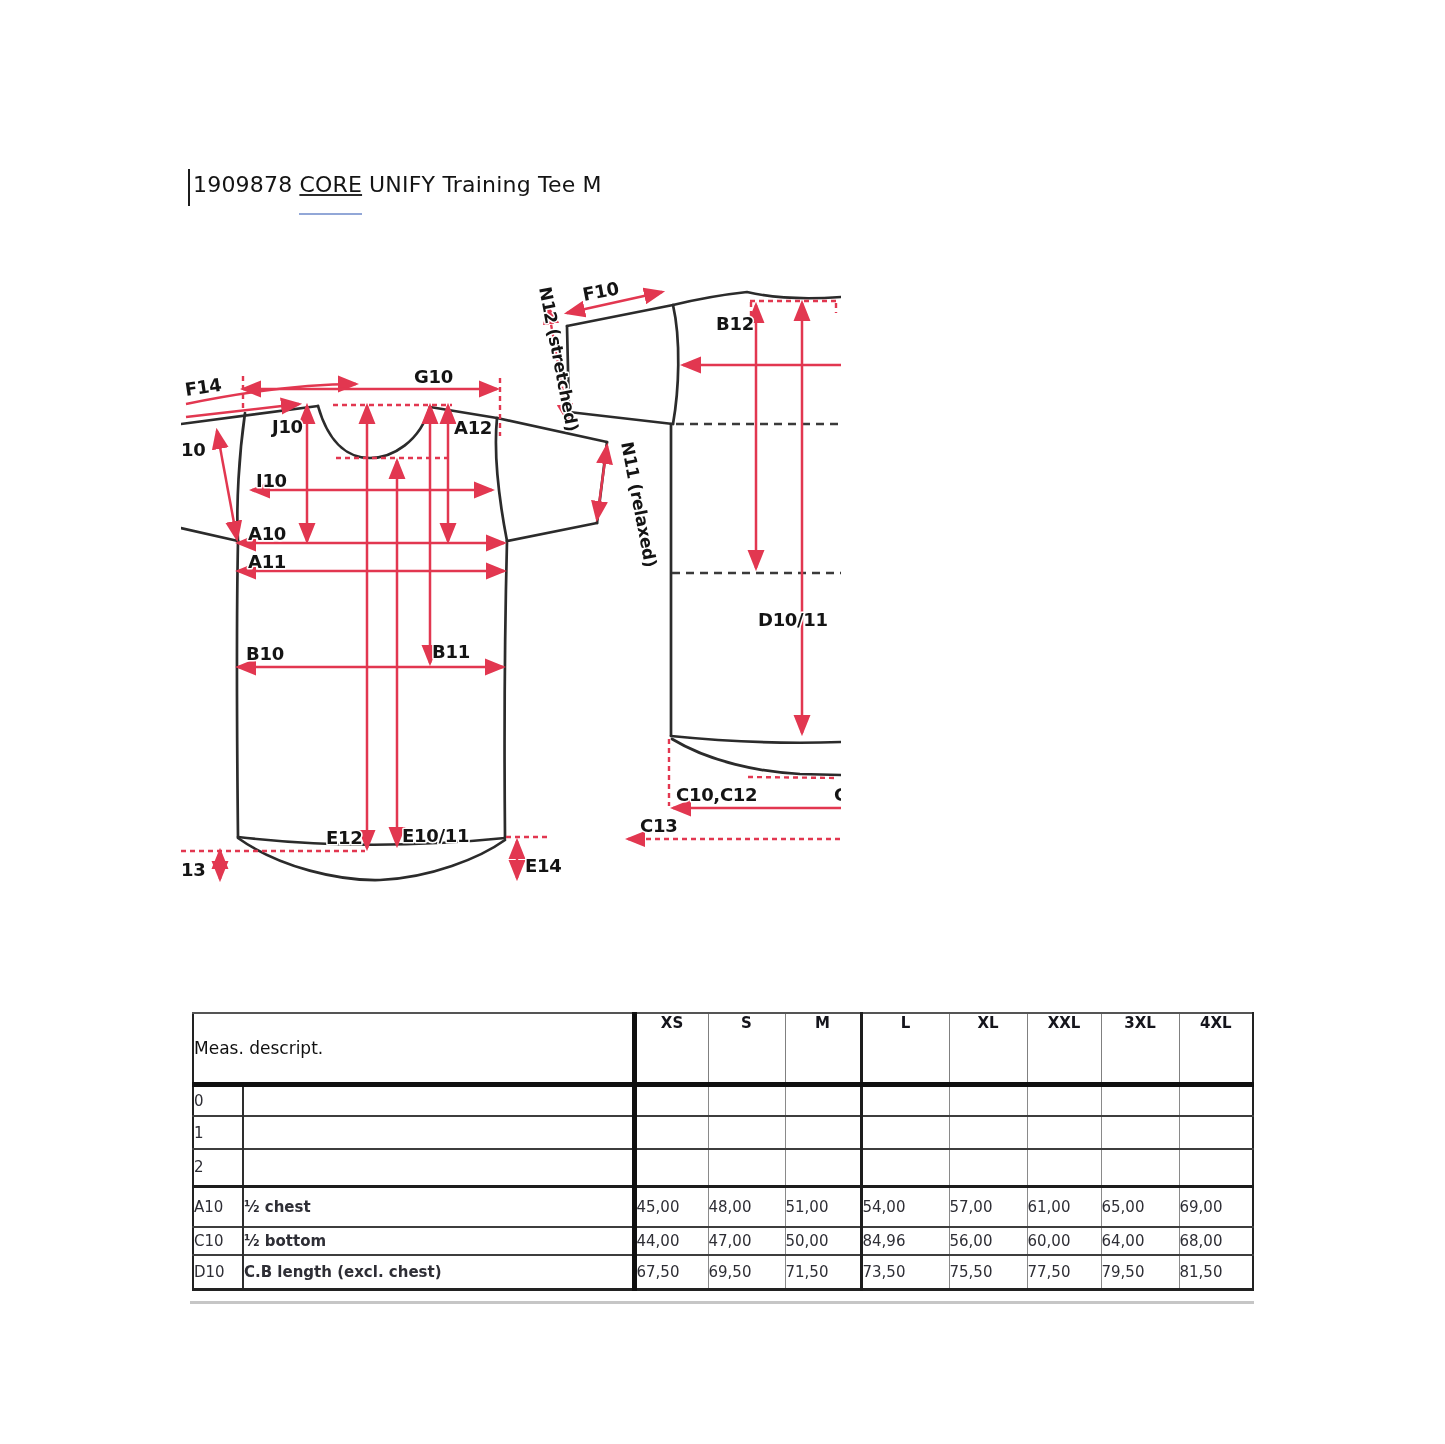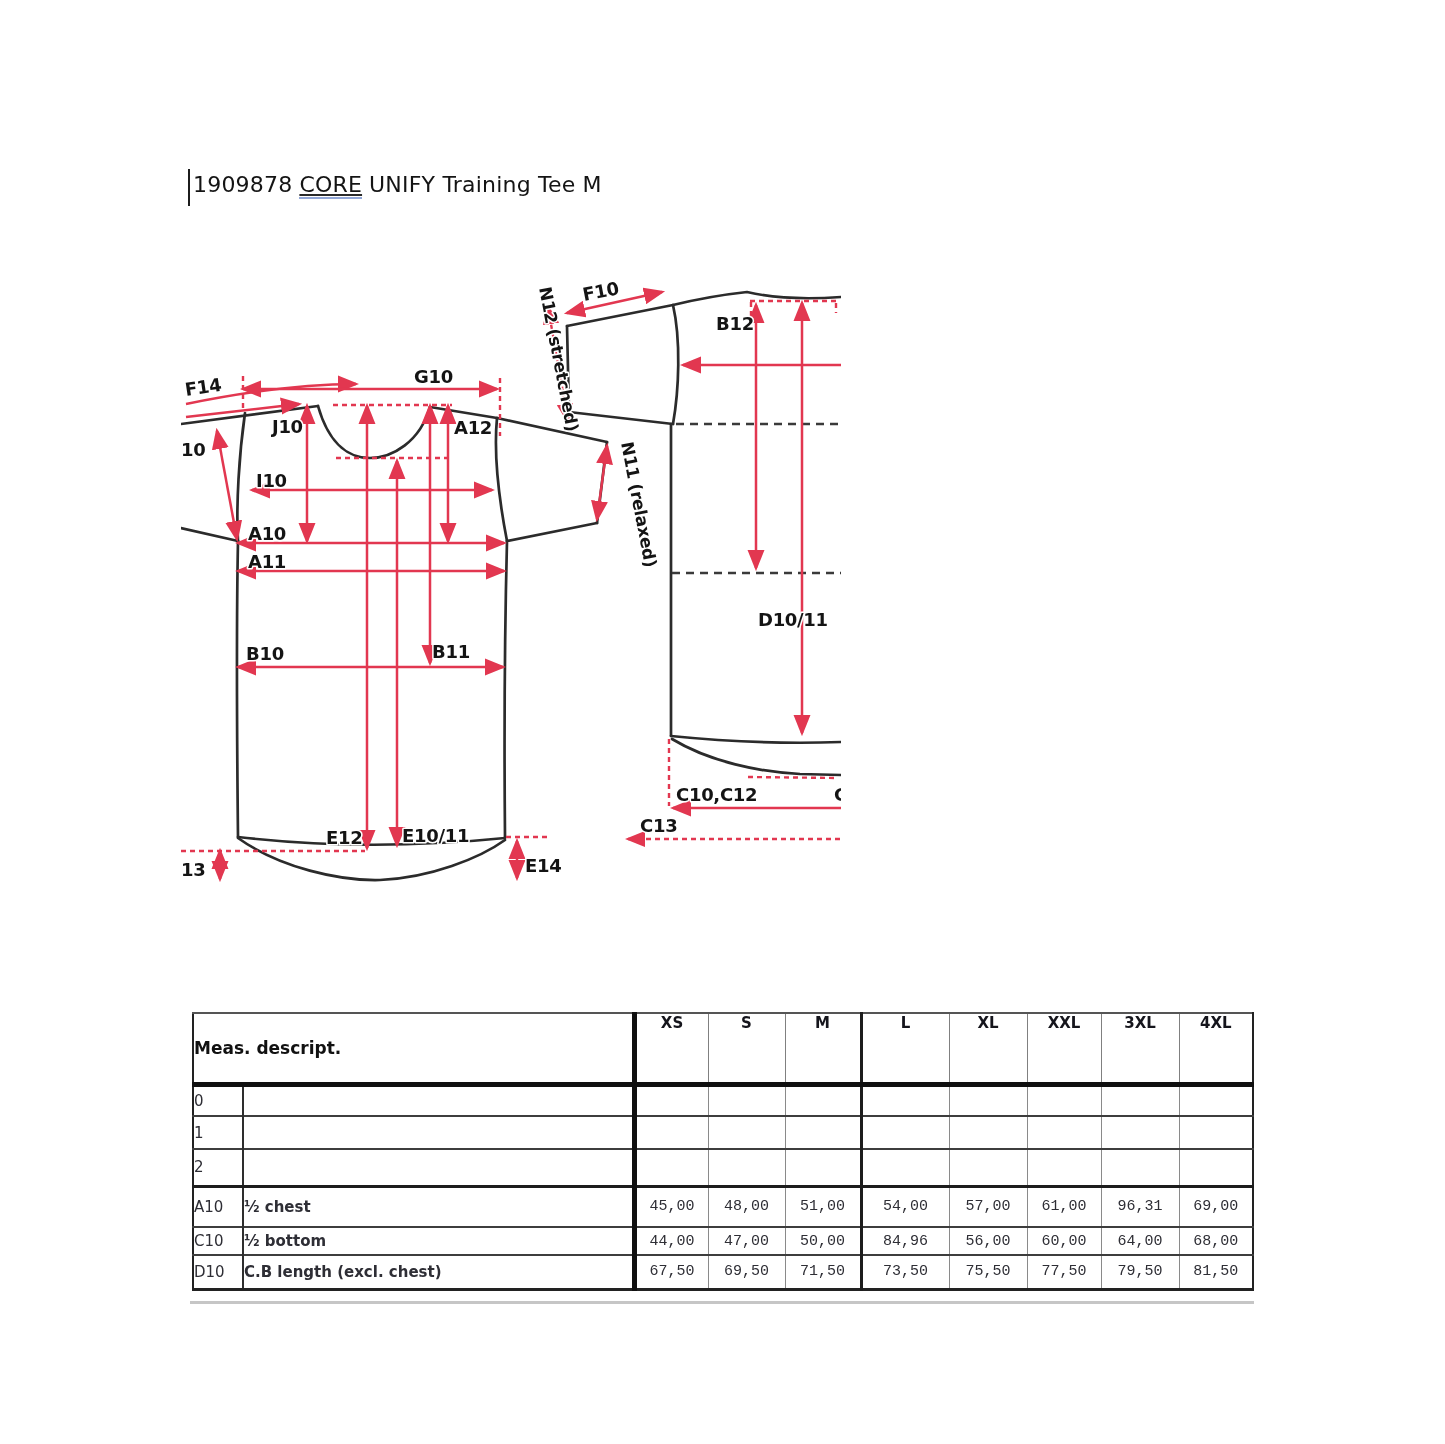--- a/index.html
+++ b/index.html
@@ -4,52 +4,52 @@
 <style>
   html,body{margin:0;padding:0;background:#ffffff;}
   .page{position:relative;width:1445px;height:1444px;background:#fff;overflow:hidden;
         font-family:"DejaVu Sans","Liberation Sans",sans-serif;}
   
   .caret{position:absolute;left:188px;top:169px;width:2px;height:37px;background:#1c1c1c;}
   .title{position:absolute;left:193px;top:172px;font-size:22px;color:#141414;
          letter-spacing:.2px;white-space:nowrap;}
   .title span{margin-right:7px;}
   .title .core{text-decoration:underline;text-decoration-color:#2a2a2a;
-               border-bottom:2px solid #92a7d7;padding-bottom:0px;color:#141414;cursor:pointer;}
+               border-bottom:2px solid #92a7d7;padding-bottom:16px;color:#141414;cursor:pointer;}
   
   svg.diagram{position:absolute;left:0;top:0;}
   .k{stroke:#2b2b2b;stroke-width:2.7;fill:none;stroke-linecap:round;}
   .kd{stroke:#3a3a3a;stroke-width:2.6;fill:none;stroke-dasharray:8 6;}
   .r{stroke:#e23750;stroke-width:2.5;fill:none;}
   .rd{stroke:#e23750;stroke-width:2.4;fill:none;stroke-dasharray:5 4;}
   .dlabel{font-family:"DejaVu Sans","Liberation Sans",sans-serif;font-weight:bold;
           font-size:18px;fill:#141414;letter-spacing:-0.3px;
           paint-order:stroke;stroke:#ffffff;stroke-width:3px;stroke-linejoin:round;}
   .dlabel.sm{font-size:17px;}
   
   .meastable{position:absolute;left:192px;top:1012px;border-collapse:collapse;
              table-layout:fixed;width:1060px;
              border-left:2px solid #222;border-right:2px solid #222;
              border-top:2px solid #555;border-bottom:3px solid #222;}
   .meastable th,.meastable td{padding:0;overflow:hidden;white-space:nowrap;}
   .hrow{height:71px;}
   .hrow th{border-bottom:5px solid #101010;}
-  .meas{font-weight:bold;font-size:17px;color:#111;text-align:left;
+  .meas{font-weight:normal;font-size:17px;color:#111;text-align:left;
         vertical-align:middle;padding-left:7px;}
   .sz{font-weight:bold;font-size:15px;color:#15151c;text-align:center;
       vertical-align:top;padding-top:7px;border-left:1px solid #808080;}
   .b-thick{border-left:5px solid #101010 !important;}
   .b-med{border-left:3px solid #1d1d1d !important;}
   .row td{border-top:2px solid #3d3d3d;font-size:15px;color:#2e2e35;}
   .rowA td{border-top:3px solid #1d1d1d;}
   .r0{height:32px;}.r1{height:33px;}.r2{height:37px;}
   .r3{height:41px;}.r4{height:28px;}.r5{height:34px;margin-left:7px;}
   .code{padding-left:5px;text-align:left;color:#222;}
   .desc{border-left:2px solid #2e2e2e;padding-left:8px;text-align:left;color:#1e1e1e;font-weight:bold;}
-  .val{text-align:center;padding-right:5px;border-left:1px solid #8a8a8a;font-family:Liberation Mono, monospace;}
+  .val{text-align:left;padding-right:5px;border-left:1px solid #8a8a8a;}
   .grayline{position:absolute;left:190px;top:1301px;width:1064px;height:3px;background:#c6c6c6;}
 </style>
 </head>
 <body>
 
 <div class="page">
 
   <div class="caret"></div>
   <div class="title"><span>1909878</span><span class="core">CORE</span><span>UNIFY Training Tee M</span></div>
 
@@ -222,21 +222,21 @@
     </tr>
     <tr class="row rowA r3">
       <td class="code">A10</td>
       <td class="desc">½ chest</td>
       <td class="val b-thick">45,00</td>
       <td class="val">48,00</td>
       <td class="val">51,00</td>
       <td class="val b-med">54,00</td>
       <td class="val">57,00</td>
       <td class="val">61,00</td>
-      <td class="val">96,31</td>
+      <td class="val">65,00</td>
       <td class="val">69,00</td>
     </tr>
     <tr class="row r4">
       <td class="code">C10</td>
       <td class="desc">½ bottom</td>
       <td class="val b-thick">44,00</td>
       <td class="val">47,00</td>
       <td class="val">50,00</td>
       <td class="val b-med">84,96</td>
       <td class="val">56,00</td>

